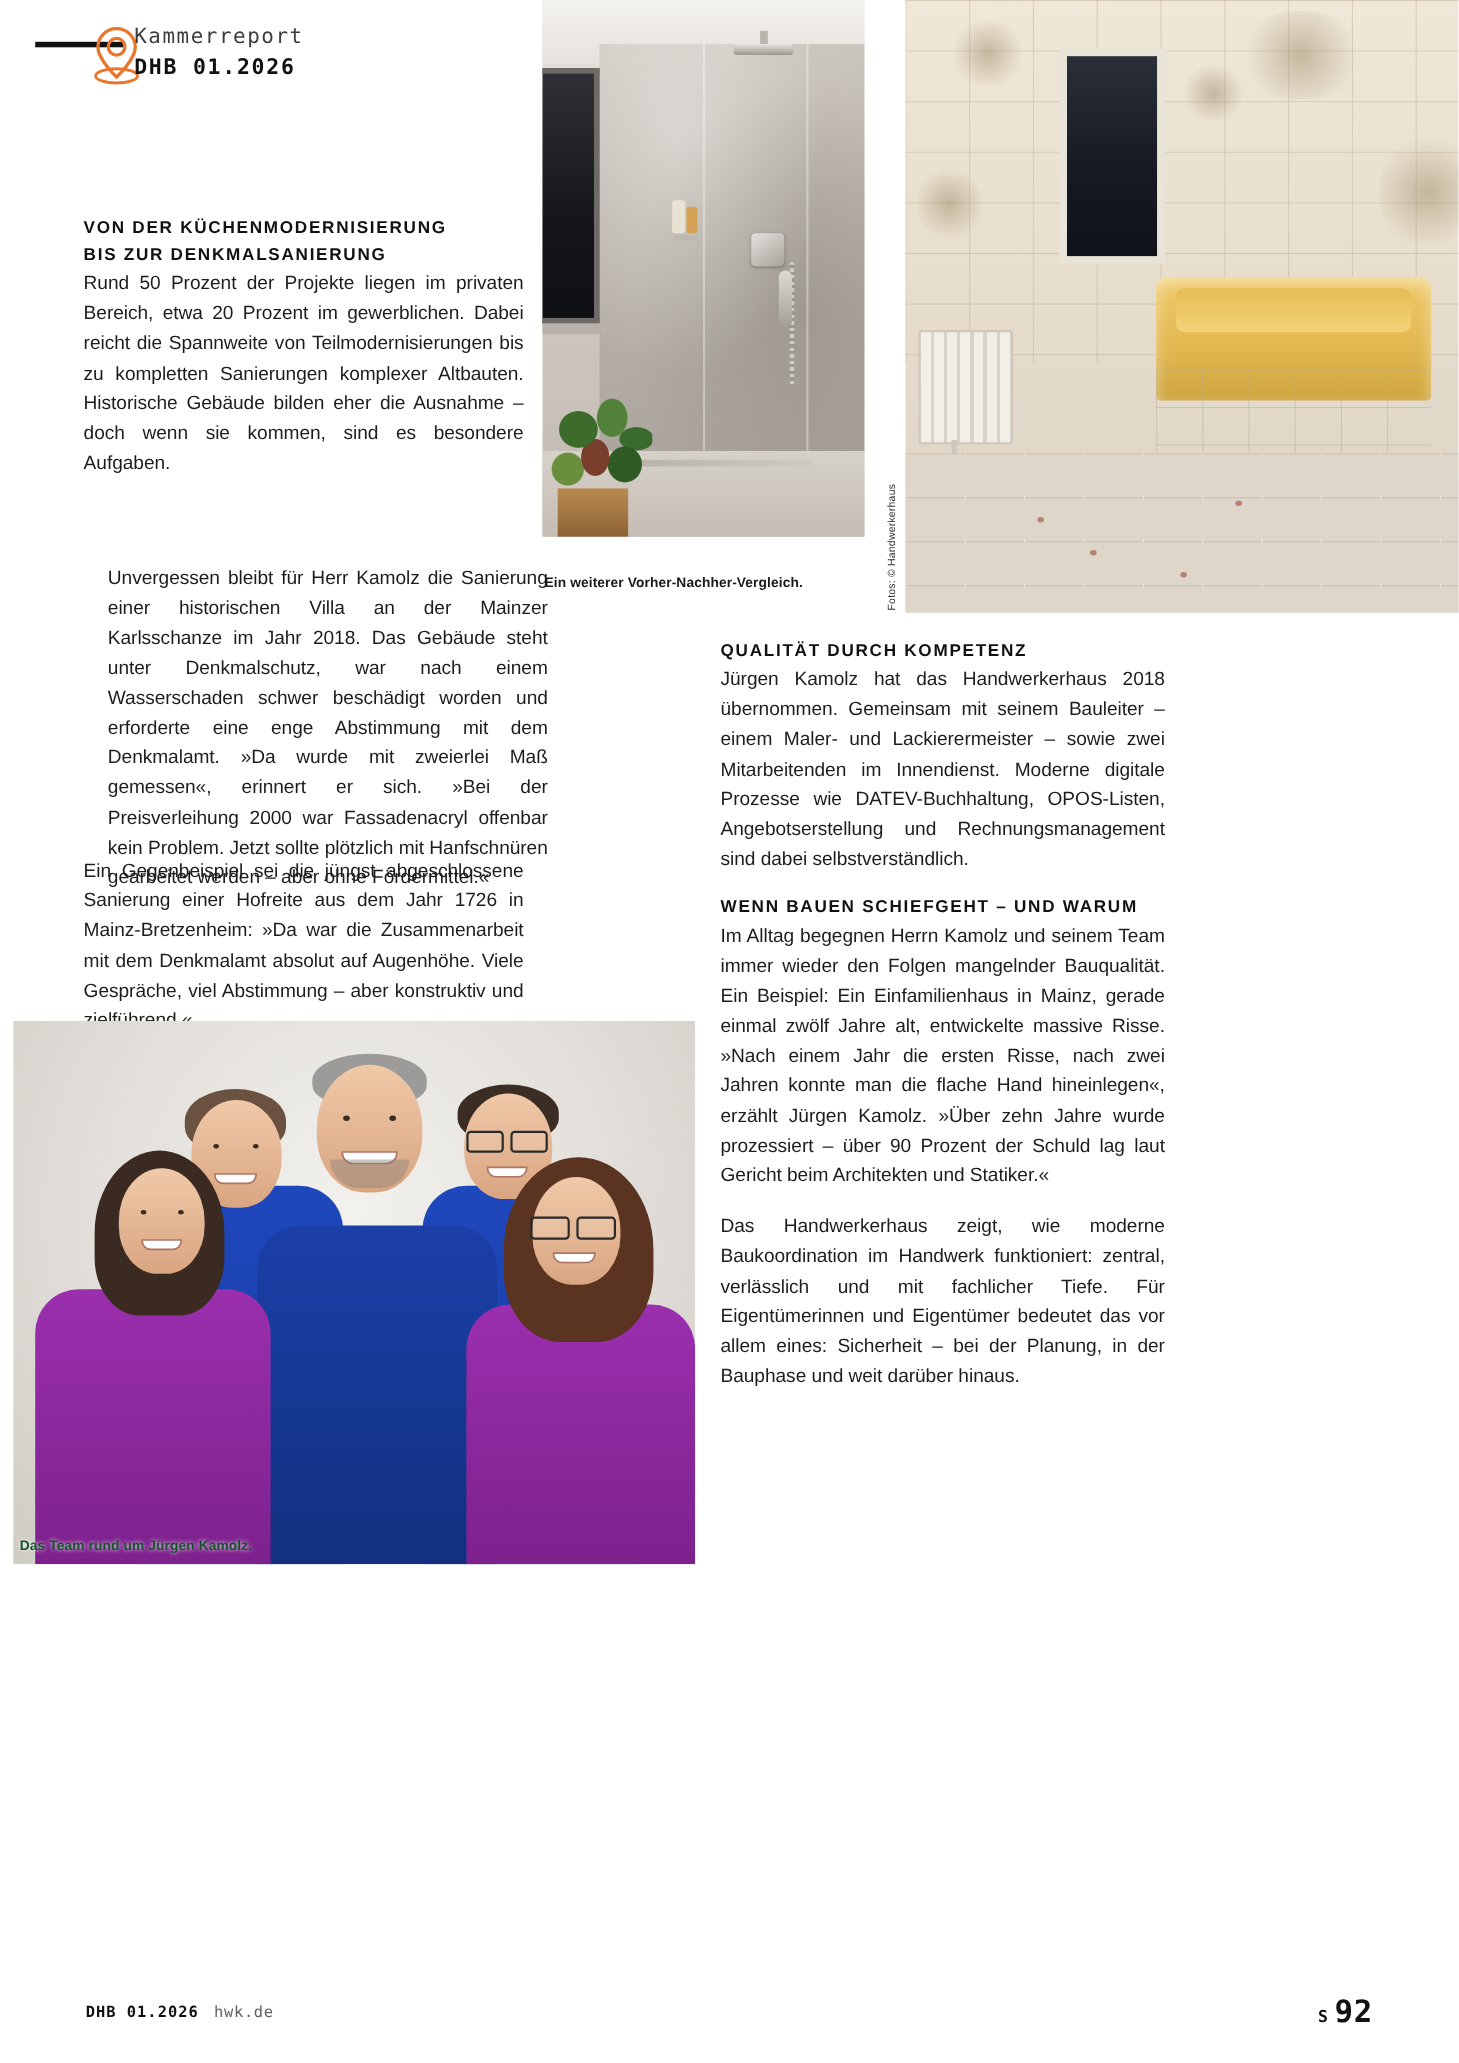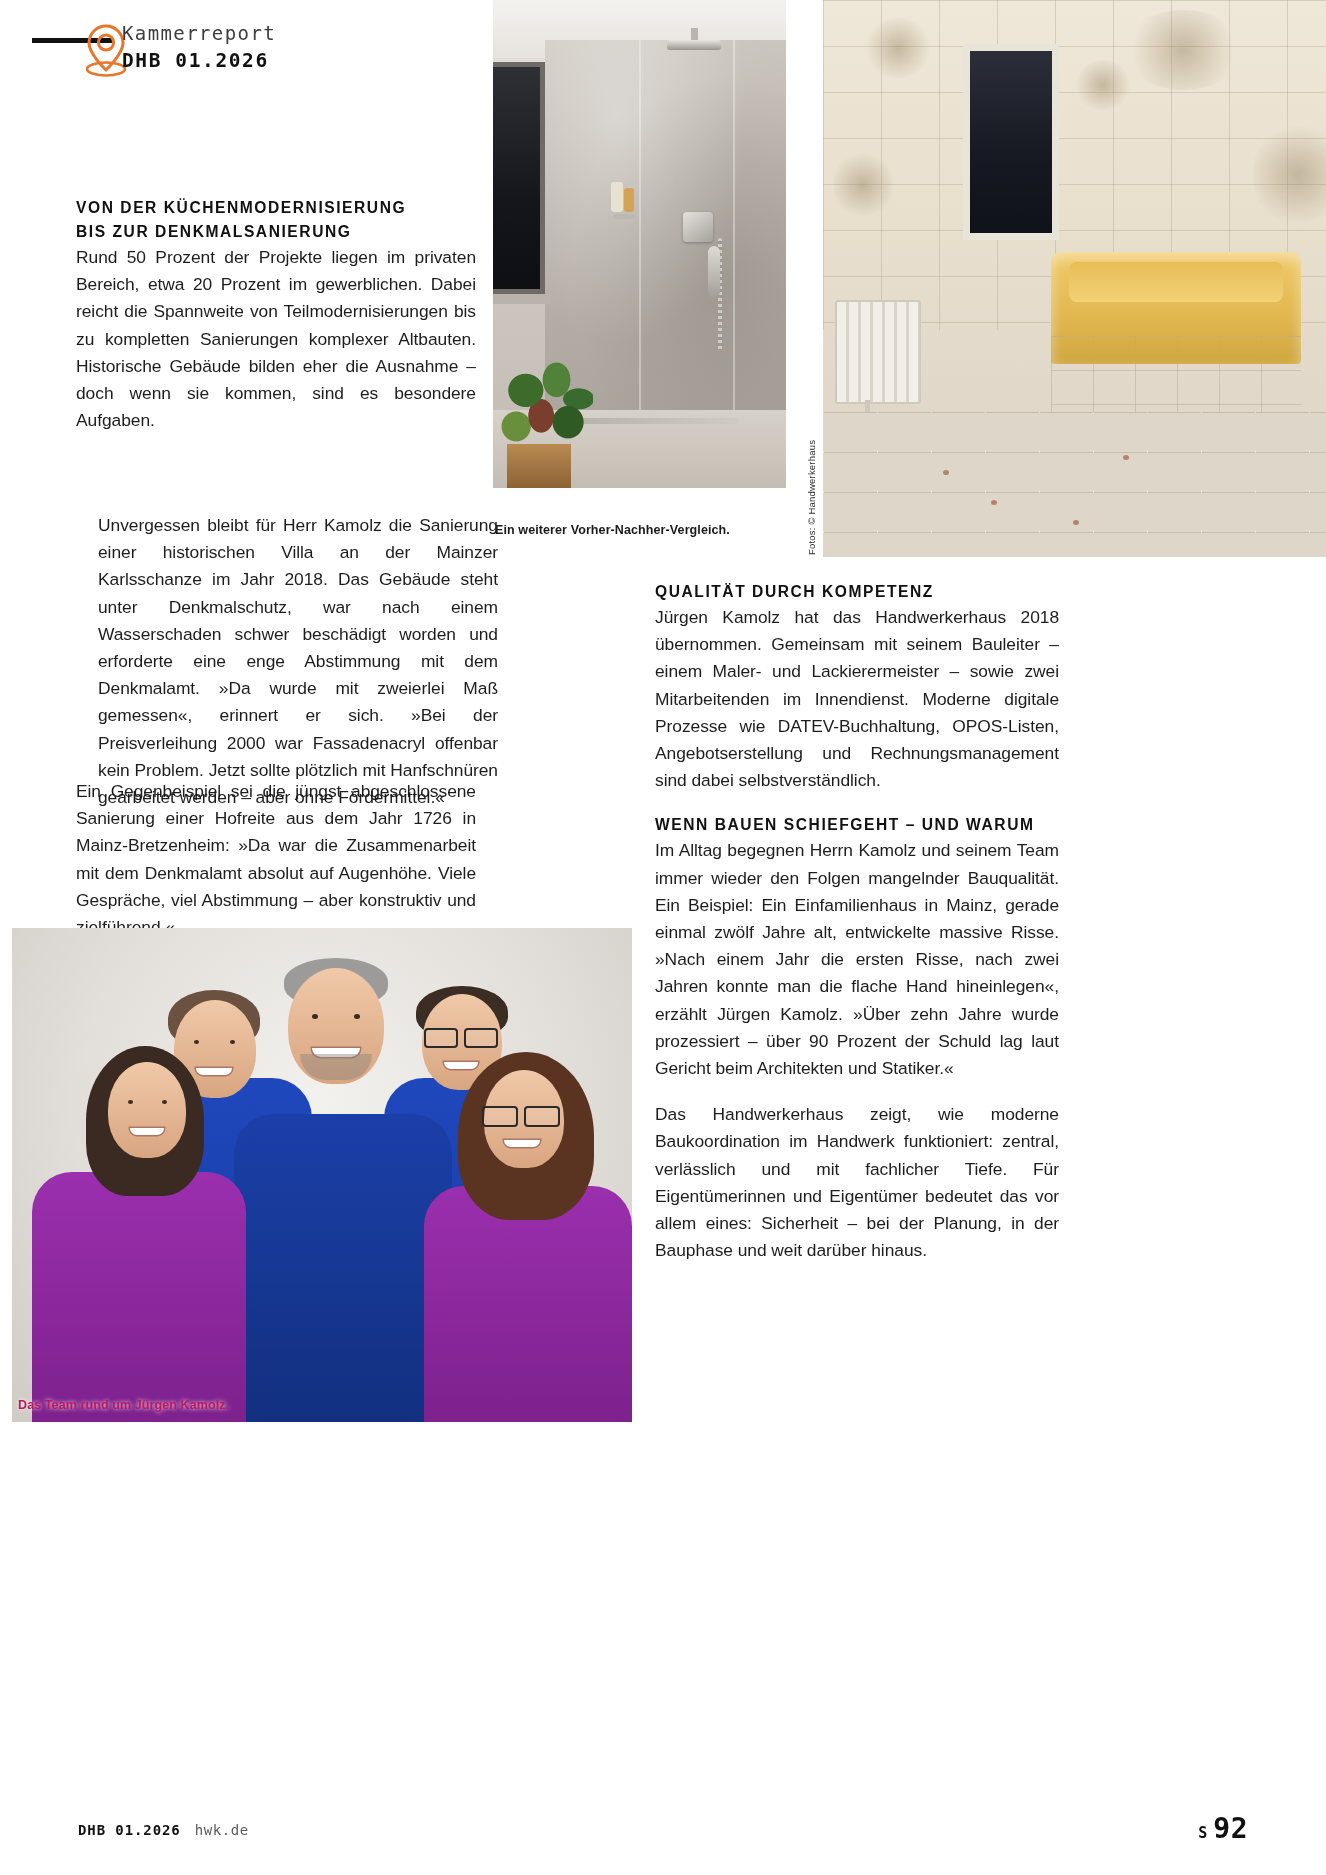--- a/index.html
+++ b/index.html
@@ -190,21 +190,21 @@
 
   
   .caption {
     position:absolute;
     font-family:"Liberation Sans", sans-serif;
     font-weight:bold; font-size:12.5px; color:#1a1a1a;
     letter-spacing:.1px;
   }
   .caption-shower { left:495px; top:495px;margin-top:28px; }
   .caption-team {
-    left:18px; top:1398px; color:#be185d;
+    left:18px; top:1398px; color:#14532d;
     text-shadow:0 0 4px rgba(255,255,255,.9);
   }
   .credit-vertical {
     position:absolute; left:806px; top:555px;
     transform:rotate(-90deg); transform-origin:left top;
     font-family:"Liberation Sans", sans-serif;
     font-size:9.5px; color:#2b2b2b; white-space:nowrap;
     letter-spacing:.2px;
   }
 

